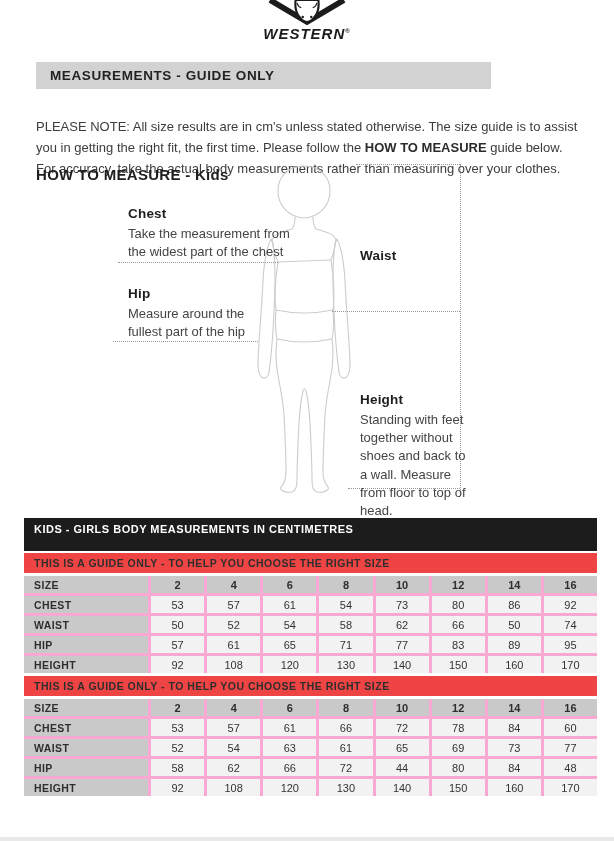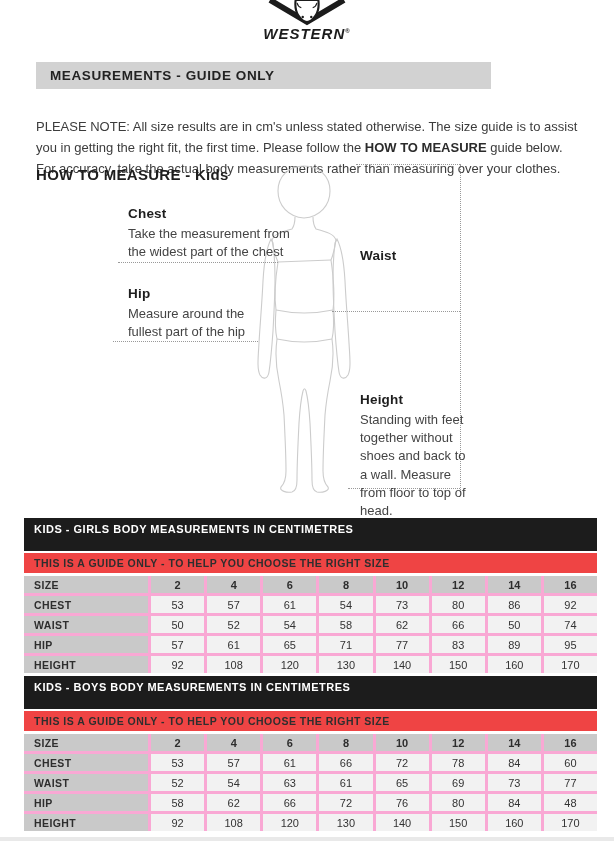--- a/index.html
+++ b/index.html
@@ -162,21 +162,20 @@
         <div class="cell num">120</div>
         <div class="cell num">130</div>
         <div class="cell num">140</div>
         <div class="cell num">150</div>
         <div class="cell num">160</div>
         <div class="cell num">170</div>
       </div>
   </section>
 
   <section class="size-table boys">
-    <div class="t-title">KIDS - BOYS BODY MEASUREMENTS IN CENTIMETRES</div>
     <div class="t-sub">THIS IS A GUIDE ONLY - TO HELP YOU CHOOSE THE RIGHT SIZE</div>
     <div class="t-grid">
         <div class="cell lab">SIZE</div>
         <div class="cell head">2</div>
         <div class="cell head">4</div>
         <div class="cell head">6</div>
         <div class="cell head">8</div>
         <div class="cell head">10</div>
         <div class="cell head">12</div>
         <div class="cell head">14</div>
@@ -197,21 +196,21 @@
         <div class="cell num">61</div>
         <div class="cell num">65</div>
         <div class="cell num">69</div>
         <div class="cell num">73</div>
         <div class="cell num">77</div>
         <div class="cell lab">HIP</div>
         <div class="cell num">58</div>
         <div class="cell num">62</div>
         <div class="cell num">66</div>
         <div class="cell num">72</div>
-        <div class="cell num">76</div>
+        <div class="cell num">44</div>
         <div class="cell num">80</div>
         <div class="cell num">84</div>
         <div class="cell num">48</div>
         <div class="cell lab">HEIGHT</div>
         <div class="cell num">92</div>
         <div class="cell num">108</div>
         <div class="cell num">120</div>
         <div class="cell num">130</div>
         <div class="cell num">140</div>
         <div class="cell num">150</div>

